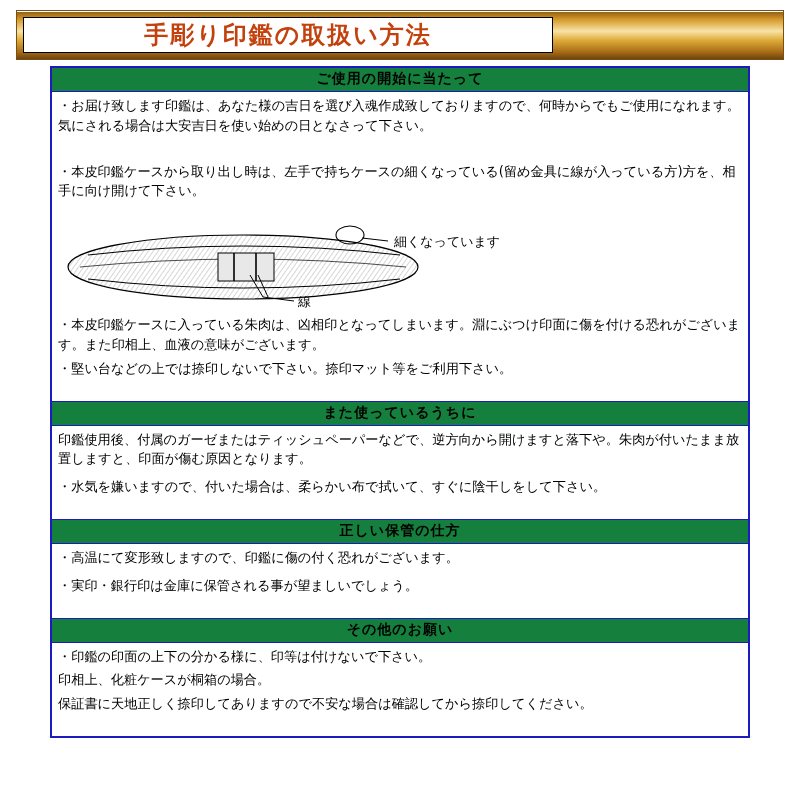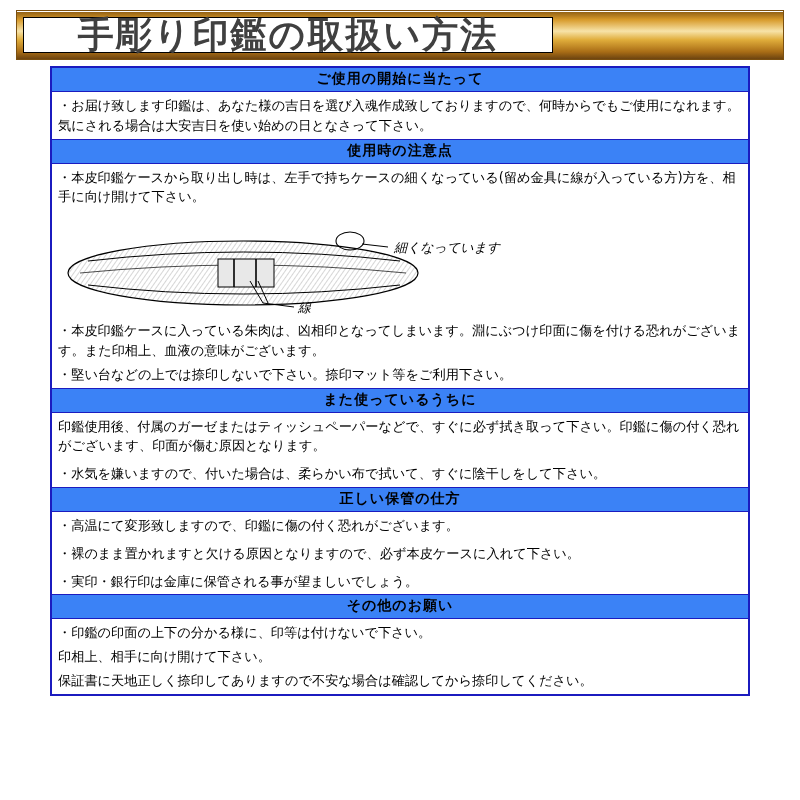--- a/index.html
+++ b/index.html
@@ -41,71 +41,70 @@
     height: 36px;
     width: 530px;
     display: flex;
     align-items: center;
     justify-content: center;
     box-sizing: border-box;
   }
   .banner-title {
     font-family: "DejaVu Serif", serif;
     font-weight: bold;
-    font-size: 36px;
+    font-size: 24px;
     letter-spacing: 2px;
     white-space: nowrap;
-    color: #404040;
+    color: #c2410c;
   }
 
   
   .content {
     position: relative;
     margin: 0 50px 0 50px;
     border: 2px solid #1b1bbf;
     background: #ffffff;
     box-sizing: border-box;
     padding: 0;
     width: 700px;
   }
   .section-head {
-    background: #3b82f6;
+    background: #15803d;
     border-top: 1px solid #1b1bbf;
     border-bottom: 1px solid #1b1bbf;
     text-align: center;
     font-weight: bold;
     font-size: 14px;
     letter-spacing: 1px;
     padding: 2px 0 3px 0;
     font-family: "DejaVu Sans", sans-serif;
   }
   .section-head.first {
     border-top: none;
   }
   .body-block {
-    padding: 4px 6px 3px 6px;
+    padding: 4px 6px 22px 6px;
     font-size: 13.2px;
     line-height: 1.5;
   }
   .body-block p {
     margin: 0 0 8px 0;
   }
   .body-block p:last-child {
     margin-bottom: 0;
   }
   .tight p {
     margin-bottom: 4px;
   }
 
   
   .illus {
     position: relative;
     height: 108px;
     margin: 2px 0 2px 0;
-    font-style: italic;
   }
   .illus svg {
     display: block;
   }
 </style>
 </head>
 <body>
 
 <div class="page">
 
@@ -115,21 +114,20 @@
     </div>
   </div>
 
   <div class="content">
 
     <div class="section-head first">ご使用の開始に当たって</div>
     <div class="body-block">
       <p>・お届け致します印鑑は、あなた様の吉日を選び入魂作成致しておりますので、何時からでもご使用になれます。気にされる場合は大安吉日を使い始めの日となさって下さい。</p>
     </div>
 
-    <div class="section-head">使用時の注意点</div>
     <div class="body-block tight">
       <p>・本皮印鑑ケースから取り出し時は、左手で持ちケースの細くなっている(留め金具に線が入っている方)方を、相手に向け開けて下さい。</p>
 
       <div class="illus">
         <svg width="660" height="108" viewBox="0 0 660 108" xmlns="http://www.w3.org/2000/svg">
           <defs>
             <pattern id="hatch" width="4" height="4" patternUnits="userSpaceOnUse" patternTransform="rotate(35)">
               <rect width="4" height="4" fill="#ffffff"></rect>
               <line x1="0" y1="0" x2="0" y2="4" stroke="#999999" stroke-width="0.8"></line>
             </pattern>
@@ -155,33 +153,32 @@
           <text x="240" y="101" font-family="DejaVu Sans, sans-serif" font-size="13" fill="#000000">線</text>
         </svg>
       </div>
 
       <p>・本皮印鑑ケースに入っている朱肉は、凶相印となってしまいます。淵にぶつけ印面に傷を付ける恐れがございます。また印相上、血液の意味がございます。</p>
       <p>・堅い台などの上では捺印しないで下さい。捺印マット等をご利用下さい。</p>
     </div>
 
     <div class="section-head">また使っているうちに</div>
     <div class="body-block">
-      <p>印鑑使用後、付属のガーゼまたはティッシュペーパーなどで、すぐに必ず拭き取って下さい。印鑑に傷の付く恐れがございます、印面が傷む原因となります。</p>
+      <p>印鑑使用後、付属のガーゼまたはティッシュペーパーなどで、逆方向から開けますと落下や。朱肉が付いたまま放置しますと、印面が傷む原因となります。</p>
       <p>・水気を嫌いますので、付いた場合は、柔らかい布で拭いて、すぐに陰干しをして下さい。</p>
     </div>
 
     <div class="section-head">正しい保管の仕方</div>
     <div class="body-block">
       <p>・高温にて変形致しますので、印鑑に傷の付く恐れがございます。</p>
-      <p>・裸のまま置かれますと欠ける原因となりますので、必ず本皮ケースに入れて下さい。</p>
       <p>・実印・銀行印は金庫に保管される事が望ましいでしょう。</p>
     </div>
 
     <div class="section-head">その他のお願い</div>
     <div class="body-block tight">
       <p>・印鑑の印面の上下の分かる様に、印等は付けないで下さい。</p>
-      <p>印相上、相手に向け開けて下さい。</p>
+      <p>印相上、化粧ケースが桐箱の場合。</p>
       <p>保証書に天地正しく捺印してありますので不安な場合は確認してから捺印してください。</p>
     </div>
 
   </div>
 
 </div>
 
 </body></html>

